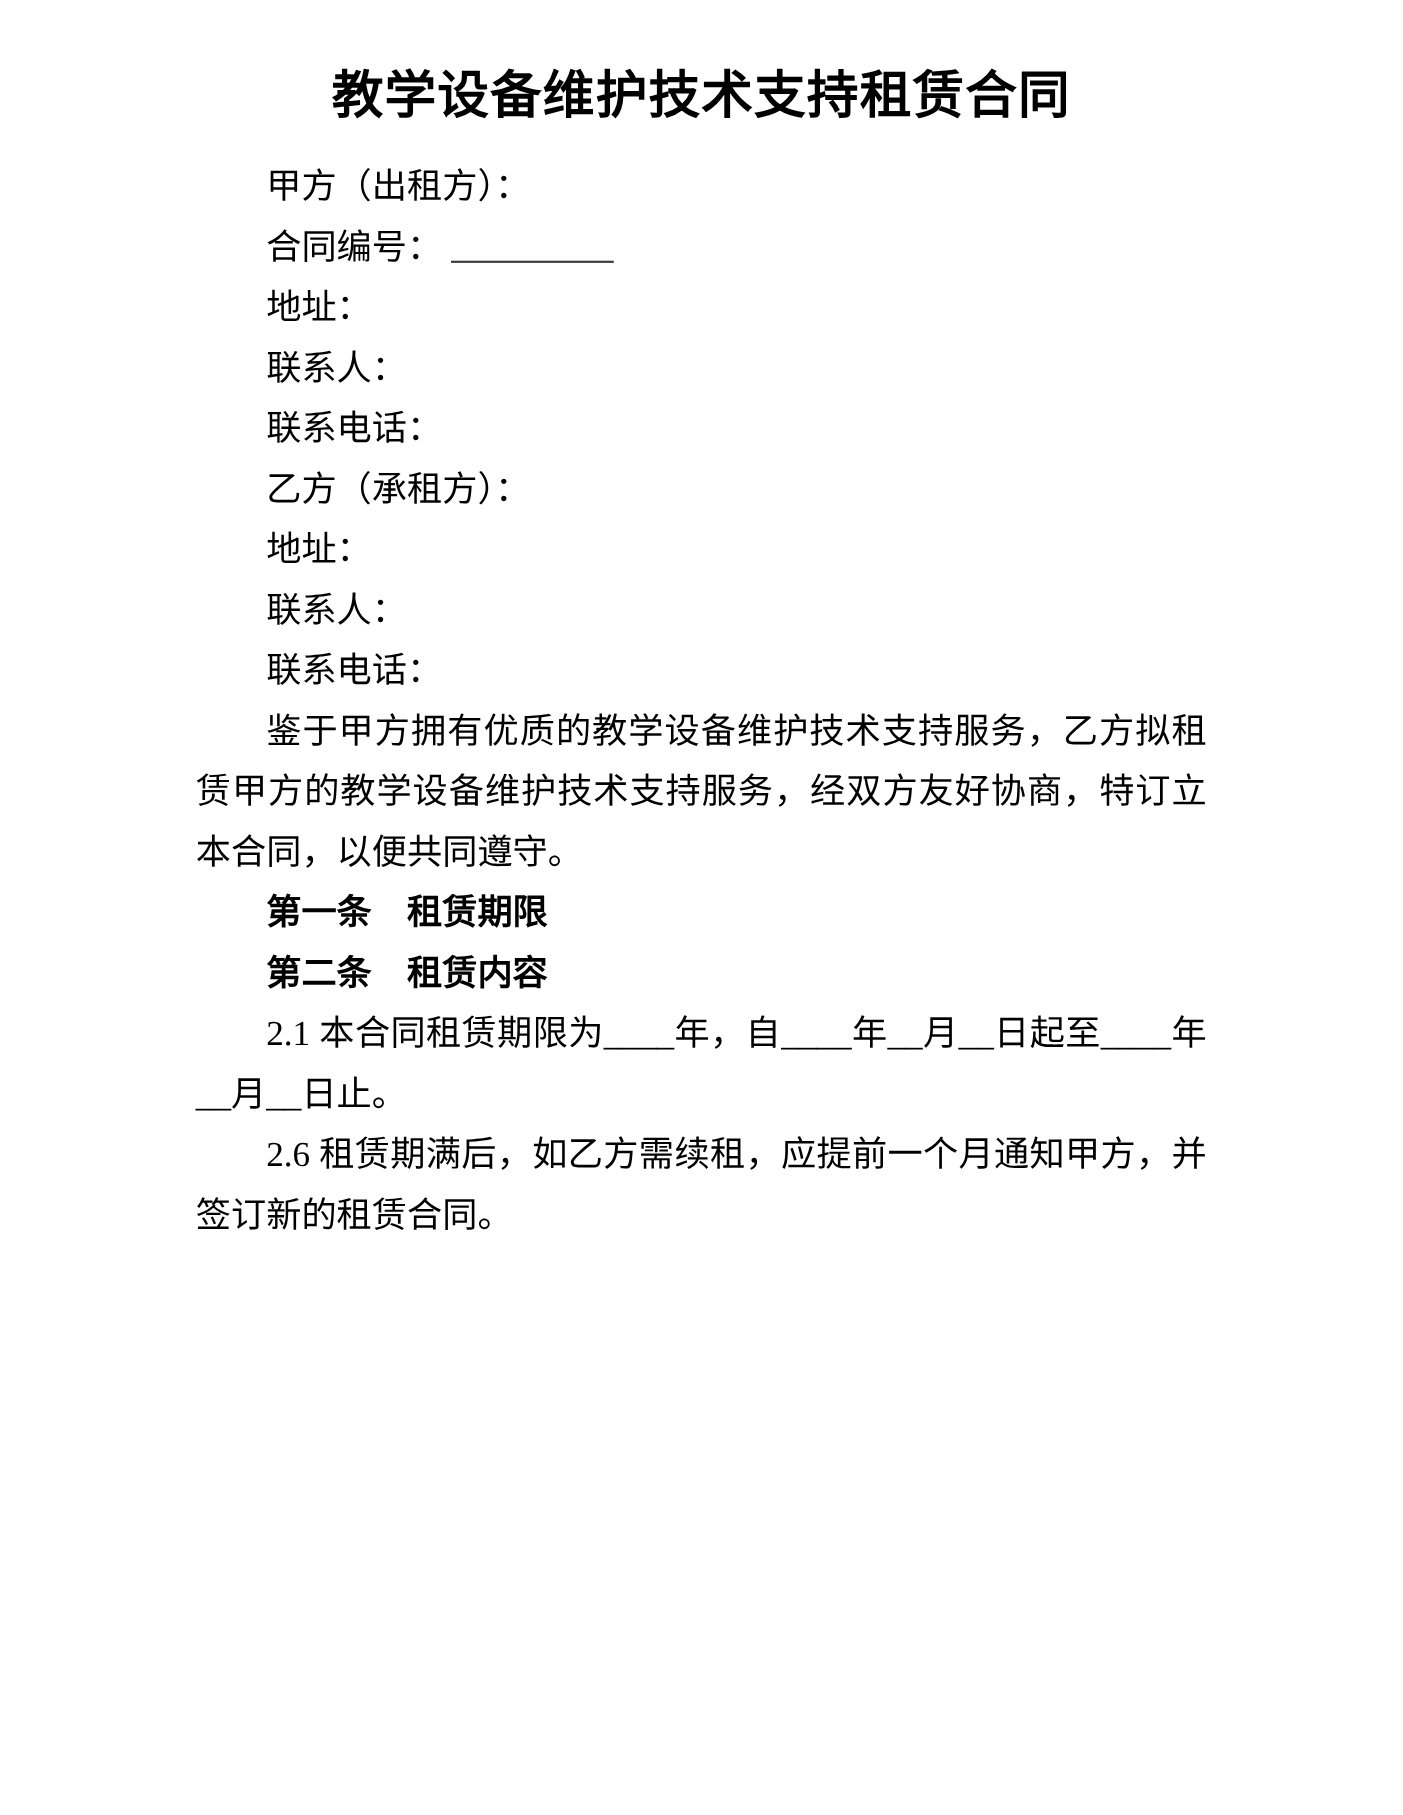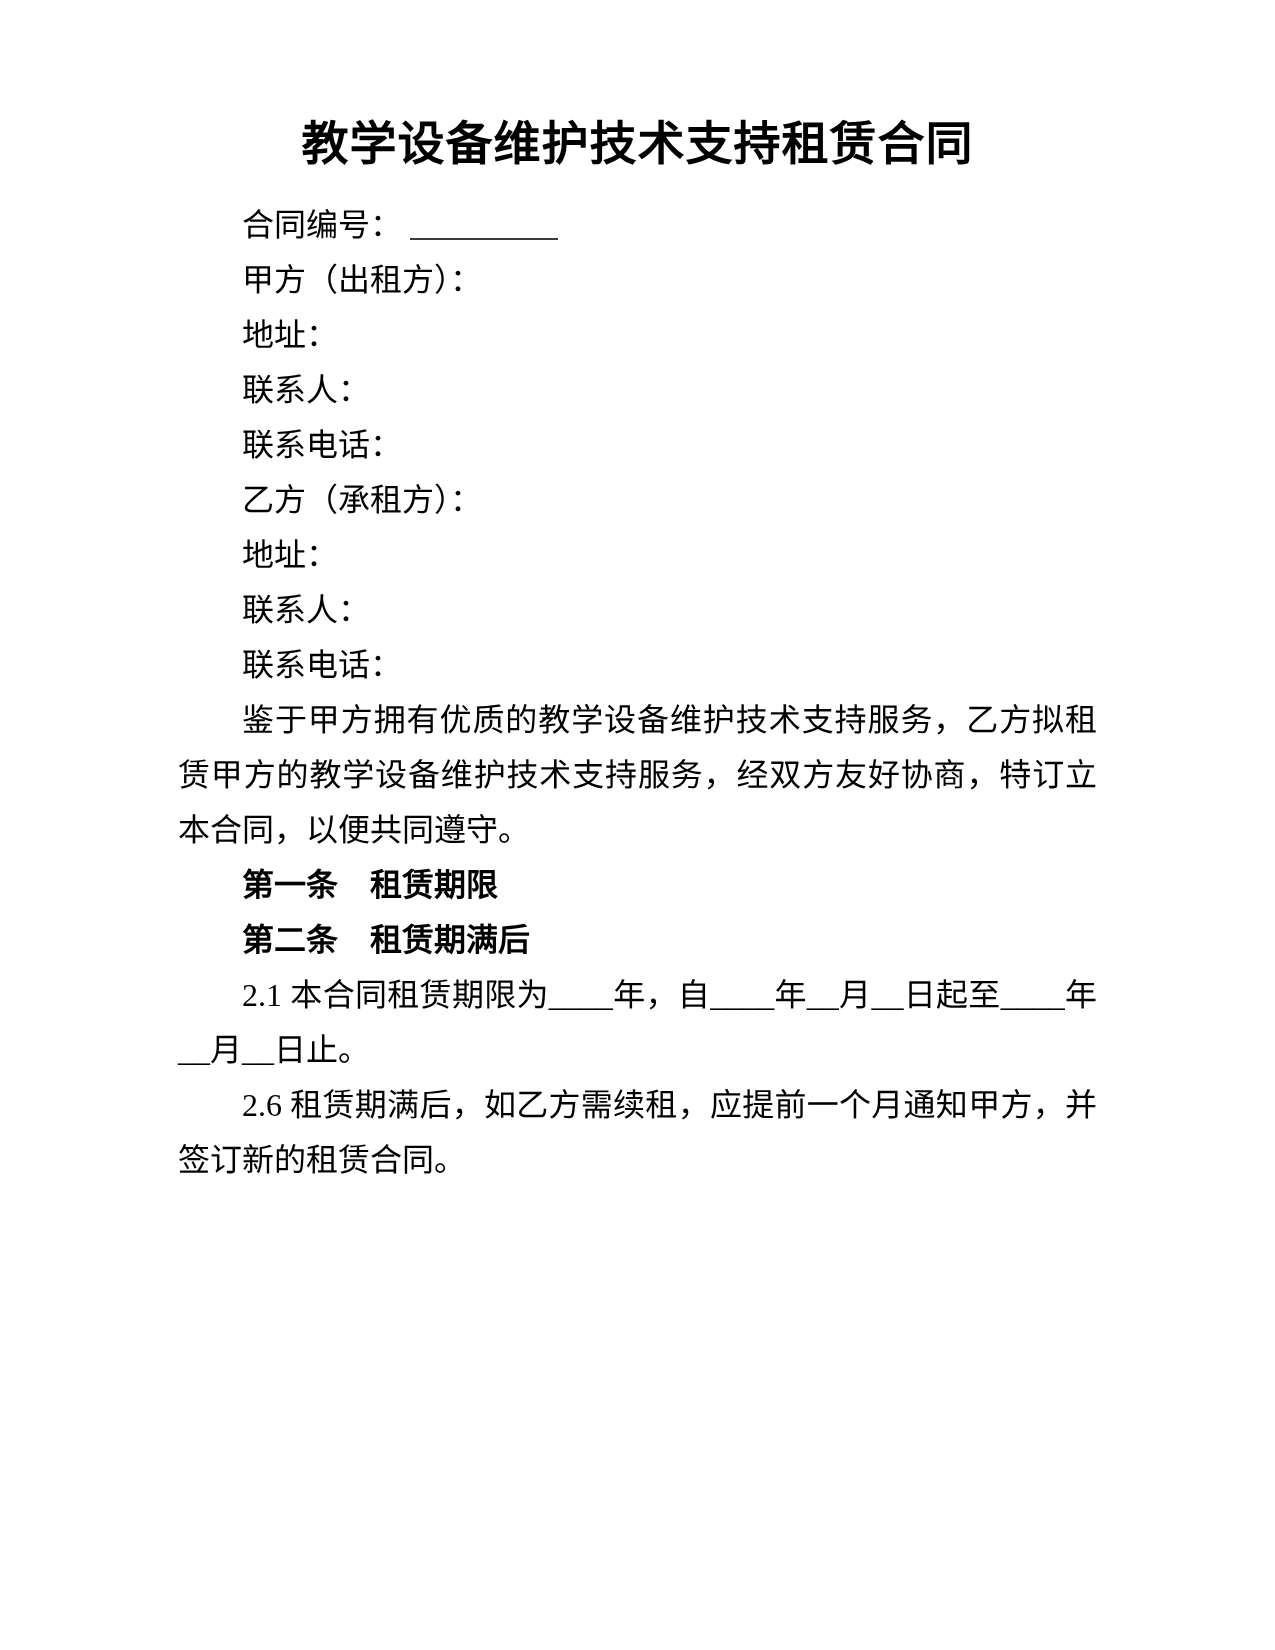--- a/index.html
+++ b/index.html
@@ -8,21 +8,21 @@
     background: #ffffff;
     color: #000000;
     font-family: "Liberation Serif", "DejaVu Serif", serif;
   }
   .page {
     position: relative;
     width: 1275px;
     height: 1650px;
     background: #ffffff;
     box-sizing: border-box;
-    padding: 116px 178px 0 178px;
+    padding: 60px 178px 0 178px;
     overflow: hidden;
   }
   .doc-title {
     font-size: 47px;
     font-weight: bold;
     text-align: center;
     margin: 0 0 26px 0;
     line-height: 1.2;
     letter-spacing: 1px;
   }
@@ -54,32 +54,32 @@
     margin-left: 8px;
   }
 </style>
 </head>
 <body>
 
 <div class="page">
 
   <h1 class="doc-title">教学设备维护技术支持租赁合同</h1>
 
+  <p class="line field-line">甲方（出租方）：</p>
+
   <p class="line field-line"><span>合同编号：</span><span class="blank-line"></span></p>
-
-  <p class="line field-line">甲方（出租方）：</p>
   <p class="line field-line">地址：</p>
   <p class="line field-line">联系人：</p>
   <p class="line field-line">联系电话：</p>
   <p class="line field-line">乙方（承租方）：</p>
   <p class="line field-line">地址：</p>
   <p class="line field-line">联系人：</p>
   <p class="line field-line">联系电话：</p>
 
   <p class="preamble">鉴于甲方拥有优质的教学设备维护技术支持服务，乙方拟租赁甲方的教学设备维护技术支持服务，经双方友好协商，特订立本合同，以便共同遵守。</p>
 
   <h2 class="section-heading">第一条　租赁期限</h2>
 
-  <h2 class="section-heading">第二条　租赁期满后</h2>
+  <h2 class="section-heading">第二条　租赁内容</h2>
   <p class="clause">2.1 本合同租赁期限为____年，自____年__月__日起至____年__月__日止。</p>
   <p class="clause">2.6 租赁期满后，如乙方需续租，应提前一个月通知甲方，并签订新的租赁合同。</p>
 
 </div>
 
 </body></html>

